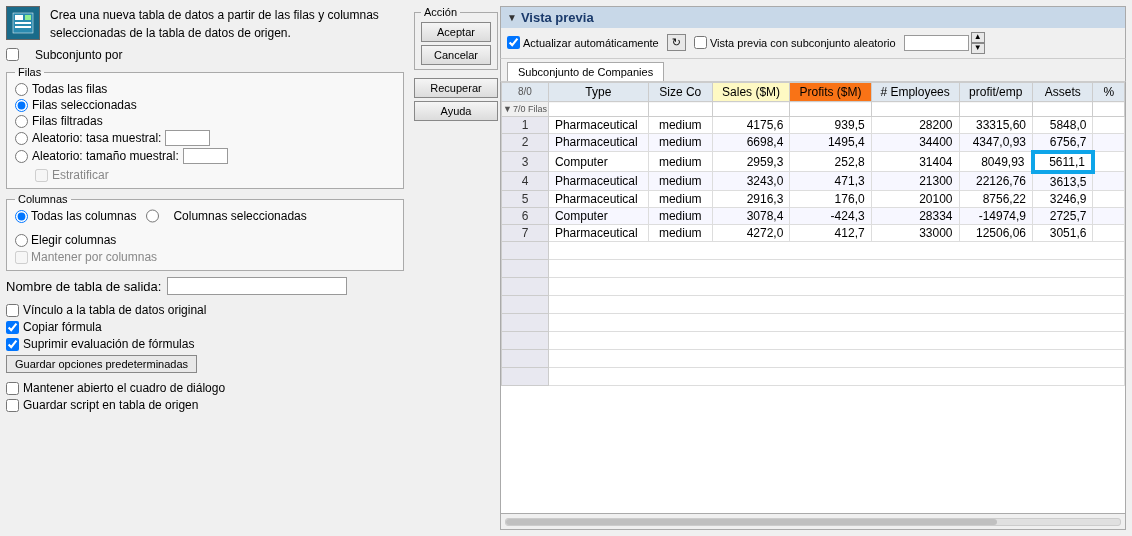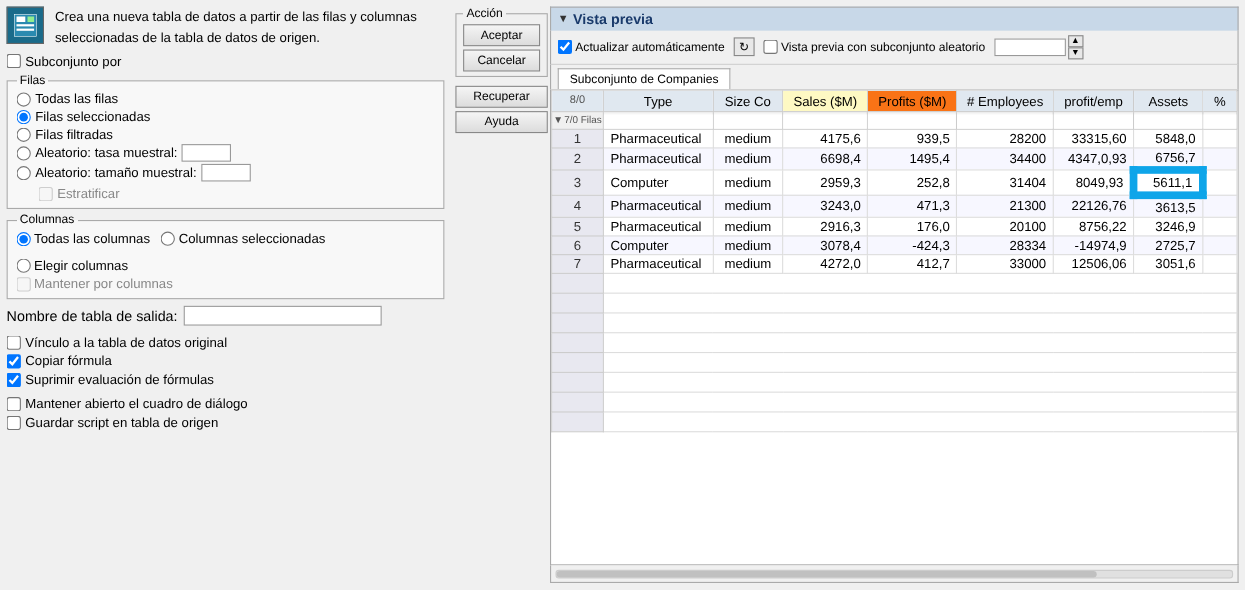--- a/index.html
+++ b/index.html
@@ -30,21 +30,21 @@
             <rect x="3" y="10" width="16" height="2" fill="#fff"></rect>
             <rect x="3" y="14" width="16" height="2" fill="#fff"></rect>
             <rect x="13" y="3" width="6" height="5" fill="#90ee90"></rect>
           </svg>
       </div>
       <div style="font-size:11px; line-height:1.5; color:#000;">
         <span>Crea una nueva tabla de datos a partir de las filas y columnas seleccionadas de la tabla de datos de origen.</span>
       </div>
     </div>
 
-    <div style="display:flex; align-items:flex-start; gap:4px;">
+    <div style="display:flex; align-items:flex-start; gap:16px;">
       <input type="checkbox" style="">
       <label>Subconjunto por</label>
     </div>
 
     <fieldset style="border:1px solid #aaa; padding:4px 8px 6px 8px; background:#f8f8f8;">
       <legend style="font-size:11px; padding:0 3px;">Filas</legend>
       <div style="display:flex; align-items:center; gap:4px; margin-bottom:2px;">
         <input type="radio" name="rows" style=""> 
           <span>Todas las filas</span>
       </div>
@@ -72,21 +72,21 @@
       </div>
     </fieldset>
 
     <fieldset style="border:1px solid #aaa; padding:4px 8px 6px 8px; background:#f8f8f8;">
       <legend style="font-size:11px; padding:0 3px;">Columnas</legend>
       <div style="display:flex; align-items:center; gap:10px; flex-wrap:wrap; margin-bottom:3px;">
         <div style="display:flex; align-items:center; gap:3px;">
           <input type="radio" name="cols" checked="" style=""> 
             <span>Todas las columnas</span>
         </div>
-        <div style="display:flex; gap:3px;">
+        <div style="display:flex; gap:14px;">
           <input type="radio" name="cols" style=""> 
             <span>Columnas seleccionadas</span>
         </div>
         <div style="display:flex; align-items:center; gap:3px;">
           <input type="radio" name="cols" style=""> 
             <span>Elegir columnas</span>
         </div>
       </div>
       <div style="display:flex; align-items:center; gap:3px;">
         <input type="checkbox" disabled="" style="">
@@ -107,20 +107,23 @@
       <div style="display:flex; align-items:center; gap:4px;">
         <input type="checkbox" checked="" style="">
         <span>Copiar fórmula</span>
       </div>
       <div style="display:flex; align-items:center; gap:4px;">
         <input type="checkbox" checked="" style="">
         <span>Suprimir evaluación de fórmulas</span>
       </div>
     </div>
 
+    <div>
+      <button style="border:1px solid #888; background:#e8e8e8; padding:2px 8px; font-size:11px; cursor:pointer;">Guardar opciones predeterminadas</button>
+    </div>
 
     <div class="bottom-extra" style="margin-top:4px;">
       <div style="display:flex; align-items:center; gap:4px;">
         <input type="checkbox" style="">
         <span>Mantener abierto el cuadro de diálogo</span>
       </div>
       <div style="display:flex; align-items:center; gap:4px;">
         <input type="checkbox" style="">
         <span>Guardar script en tabla de origen</span>
       </div>
@@ -227,21 +230,21 @@
     <td style="border:1px solid #ddd; padding:1px 6px; text-align:right;"></td>
   </tr>
             <tr style="background: rgb(255, 255, 255);">
     <td style="background:#e8e8f0; border:1px solid #ccc; text-align:center; color:#333;">3</td>
     <td style="border:1px solid #ddd; padding:1px 6px;">Computer</td>
     <td style="border:1px solid #ddd; padding:1px 6px; text-align:center;">medium</td>
     <td style="border:1px solid #ddd; padding:1px 6px; text-align:right;">2959,3</td>
     <td style="border:1px solid #ddd; padding:1px 6px; text-align:right;">252,8</td>
     <td style="border:1px solid #ddd; padding:1px 6px; text-align:right;">31404</td>
     <td style="border:1px solid #ddd; padding:1px 6px; text-align:right;">8049,93</td>
-    <td style="border:7px solid #0ea5e9; padding:1px 6px; text-align:right;">5611,1</td>
+    <td style="border:4px solid #0ea5e9; padding:1px 6px; text-align:right;">5611,1</td>
     <td style="border:1px solid #ddd; padding:1px 6px; text-align:right;"></td>
   </tr>
             <tr style="background: rgb(247, 247, 255);">
     <td style="background:#e8e8f0; border:1px solid #ccc; text-align:center; color:#333;">4</td>
     <td style="border:1px solid #ddd; padding:1px 6px;">Pharmaceutical</td>
     <td style="border:1px solid #ddd; padding:1px 6px; text-align:center;">medium</td>
     <td style="border:1px solid #ddd; padding:1px 6px; text-align:right;">3243,0</td>
     <td style="border:1px solid #ddd; padding:1px 6px; text-align:right;">471,3</td>
     <td style="border:1px solid #ddd; padding:1px 6px; text-align:right;">21300</td>
     <td style="border:1px solid #ddd; padding:1px 6px; text-align:right;">22126,76</td>

